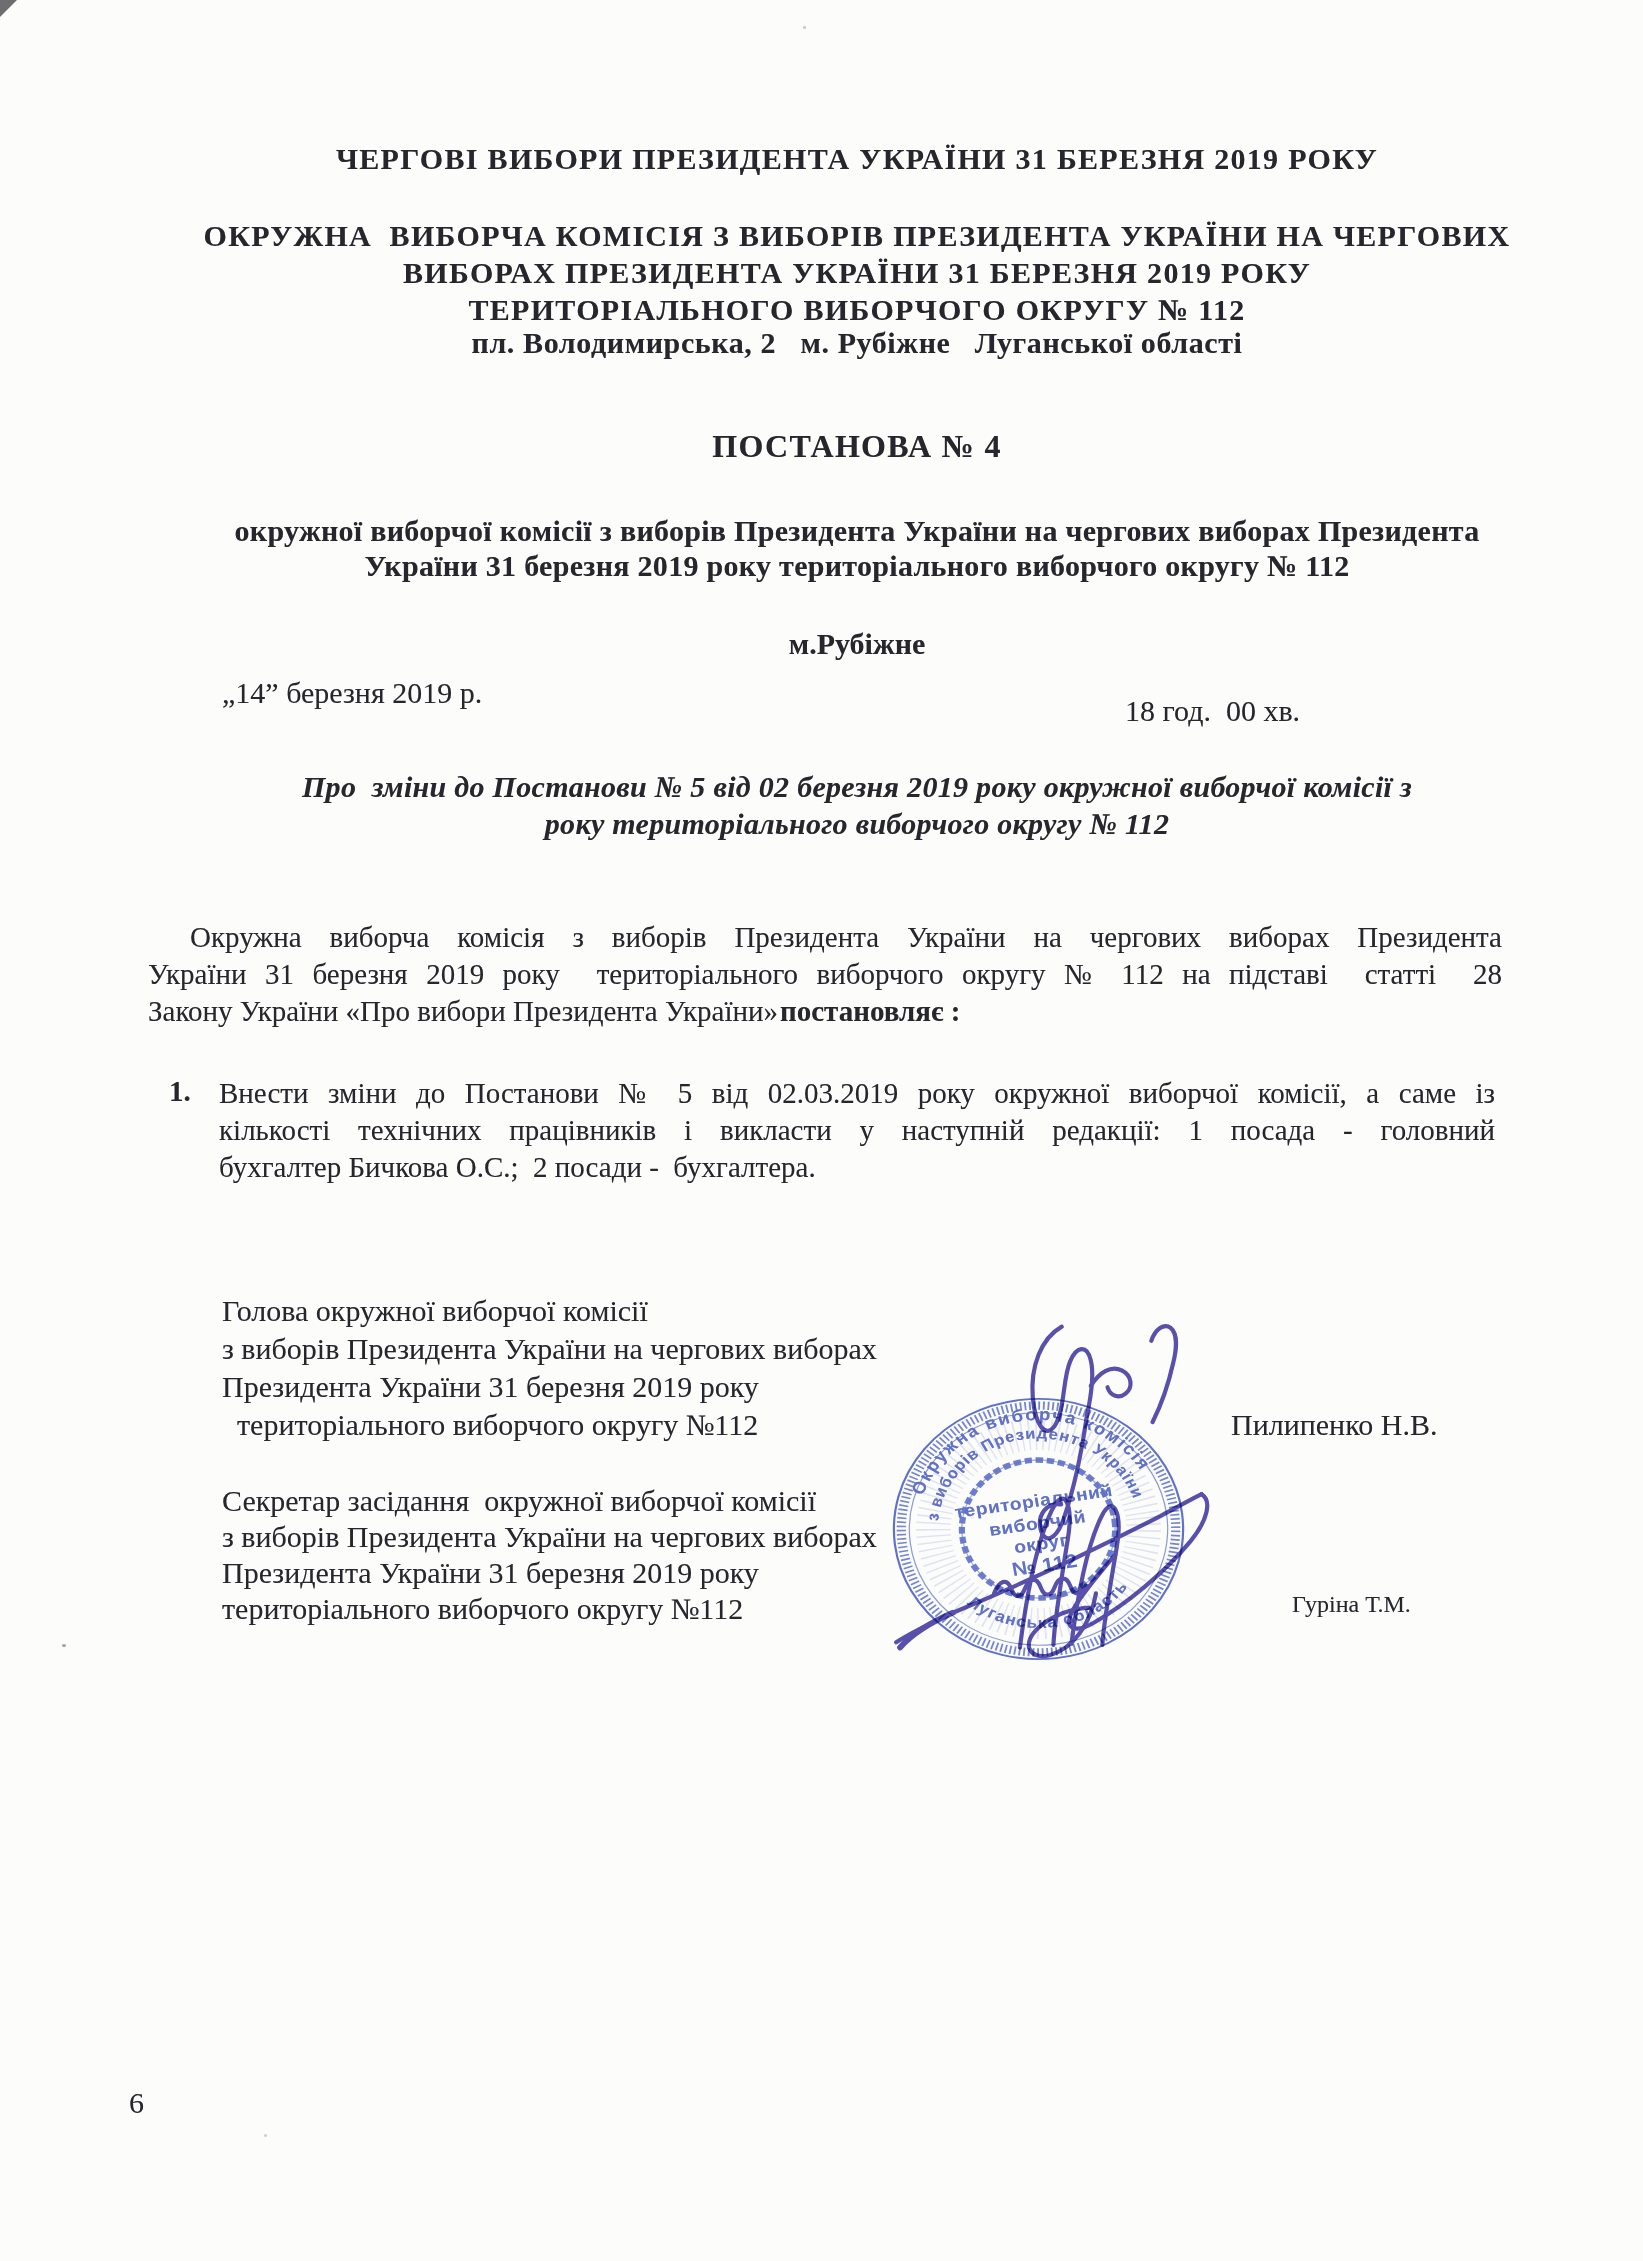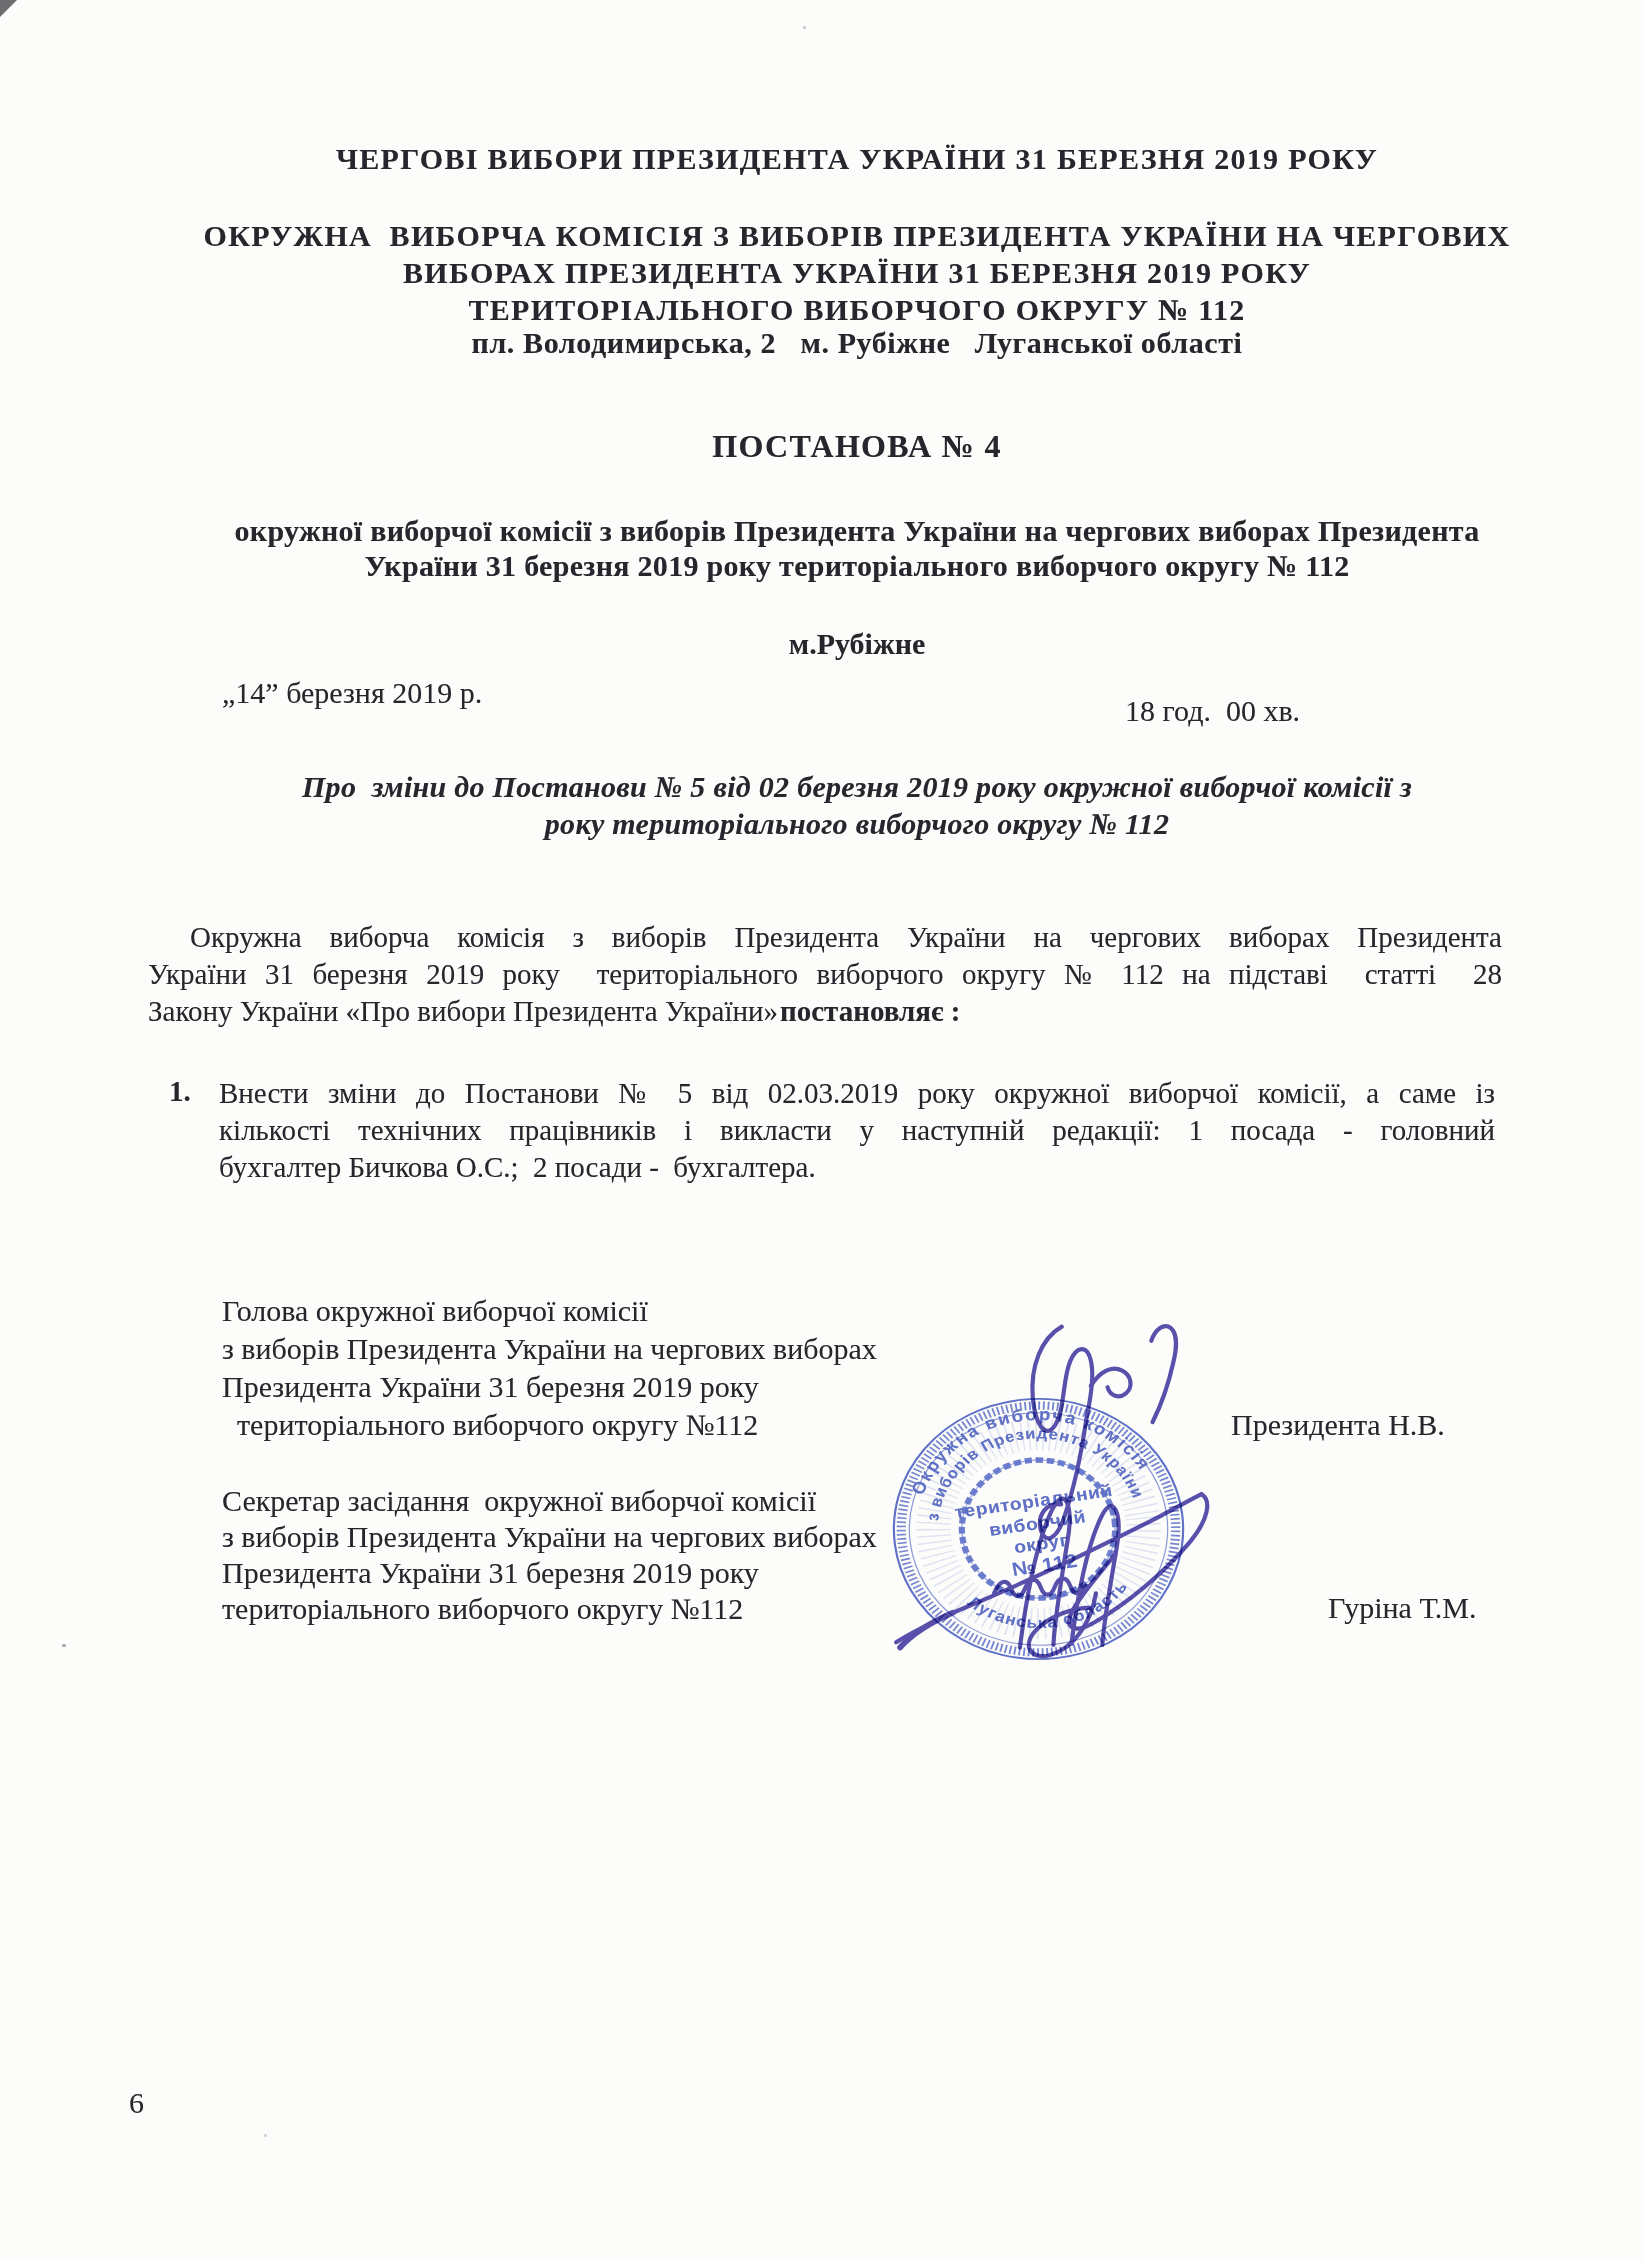--- a/index.html
+++ b/index.html
@@ -67,29 +67,29 @@
     <div class="jl">кількості технічних працівників і викласти у наступній редакції: 1 посада - головний</div>
     <div>бухгалтер Бичкова О.С.; &nbsp;2 посади - &nbsp;бухгалтера.</div>
   </div>
 
   <div class="abs" style="left:222px;top:1292px;line-height:38px;font-size:30px;width:902px;">
     <div>Голова окружної виборчої комісії</div>
     <div>з виборів Президента України на чергових виборах</div>
     <div>Президента України 31 березня 2019 року</div>
     <div> територіального виборчого округу №112</div>
   </div>
-  <div class="abs" style="left:1231px;top:1408px;font-size:30px;">Президента Н.В.</div>
+  <div class="abs" style="left:1231px;top:1408px;font-size:30px;">Пилипенко Н.В.</div>
 
   <div class="abs" style="left:222px;top:1483px;line-height:36px;font-size:30px;width:902px;">
     <div>Секретар засідання &nbsp;окружної виборчої комісії</div>
     <div>з виборів Президента України на чергових виборах</div>
     <div>Президента України 31 березня 2019 року</div>
     <div>територіального виборчого округу №112</div>
   </div>
-  <div class="abs" style="left:1328px;top:1591px;font-size:30px;font-family:Liberation Serif, serif;">Гуріна Т.М.</div>
+  <div class="abs" style="left:1292px;top:1591px;font-size:24px;font-family:Liberation Serif, serif;">Гуріна Т.М.</div>
 
   <svg class="stamp-svg" style="left:884px;top:1390px;width:309px;height:278px;" viewBox="0 0 500 500" preserveAspectRatio="none">
     <defs>
       <path id="ap-top" d="M 65.8 317 A 196 196 0 1 1 434.2 317"></path>
       <path id="ap-mid" d="M 102.3 318.9 A 163 163 0 1 1 397.7 318.9"></path>
       <path id="ap-bot" d="M 107.8 357.2 A 178 178 0 0 0 392.2 357.2"></path>
     </defs>
     <g transform="rotate(-7 250 250)" opacity="0.88">
       <g fill="none" stroke="#4a5fc6">
         <circle cx="250" cy="250" r="234" stroke-width="3.5"></circle>

